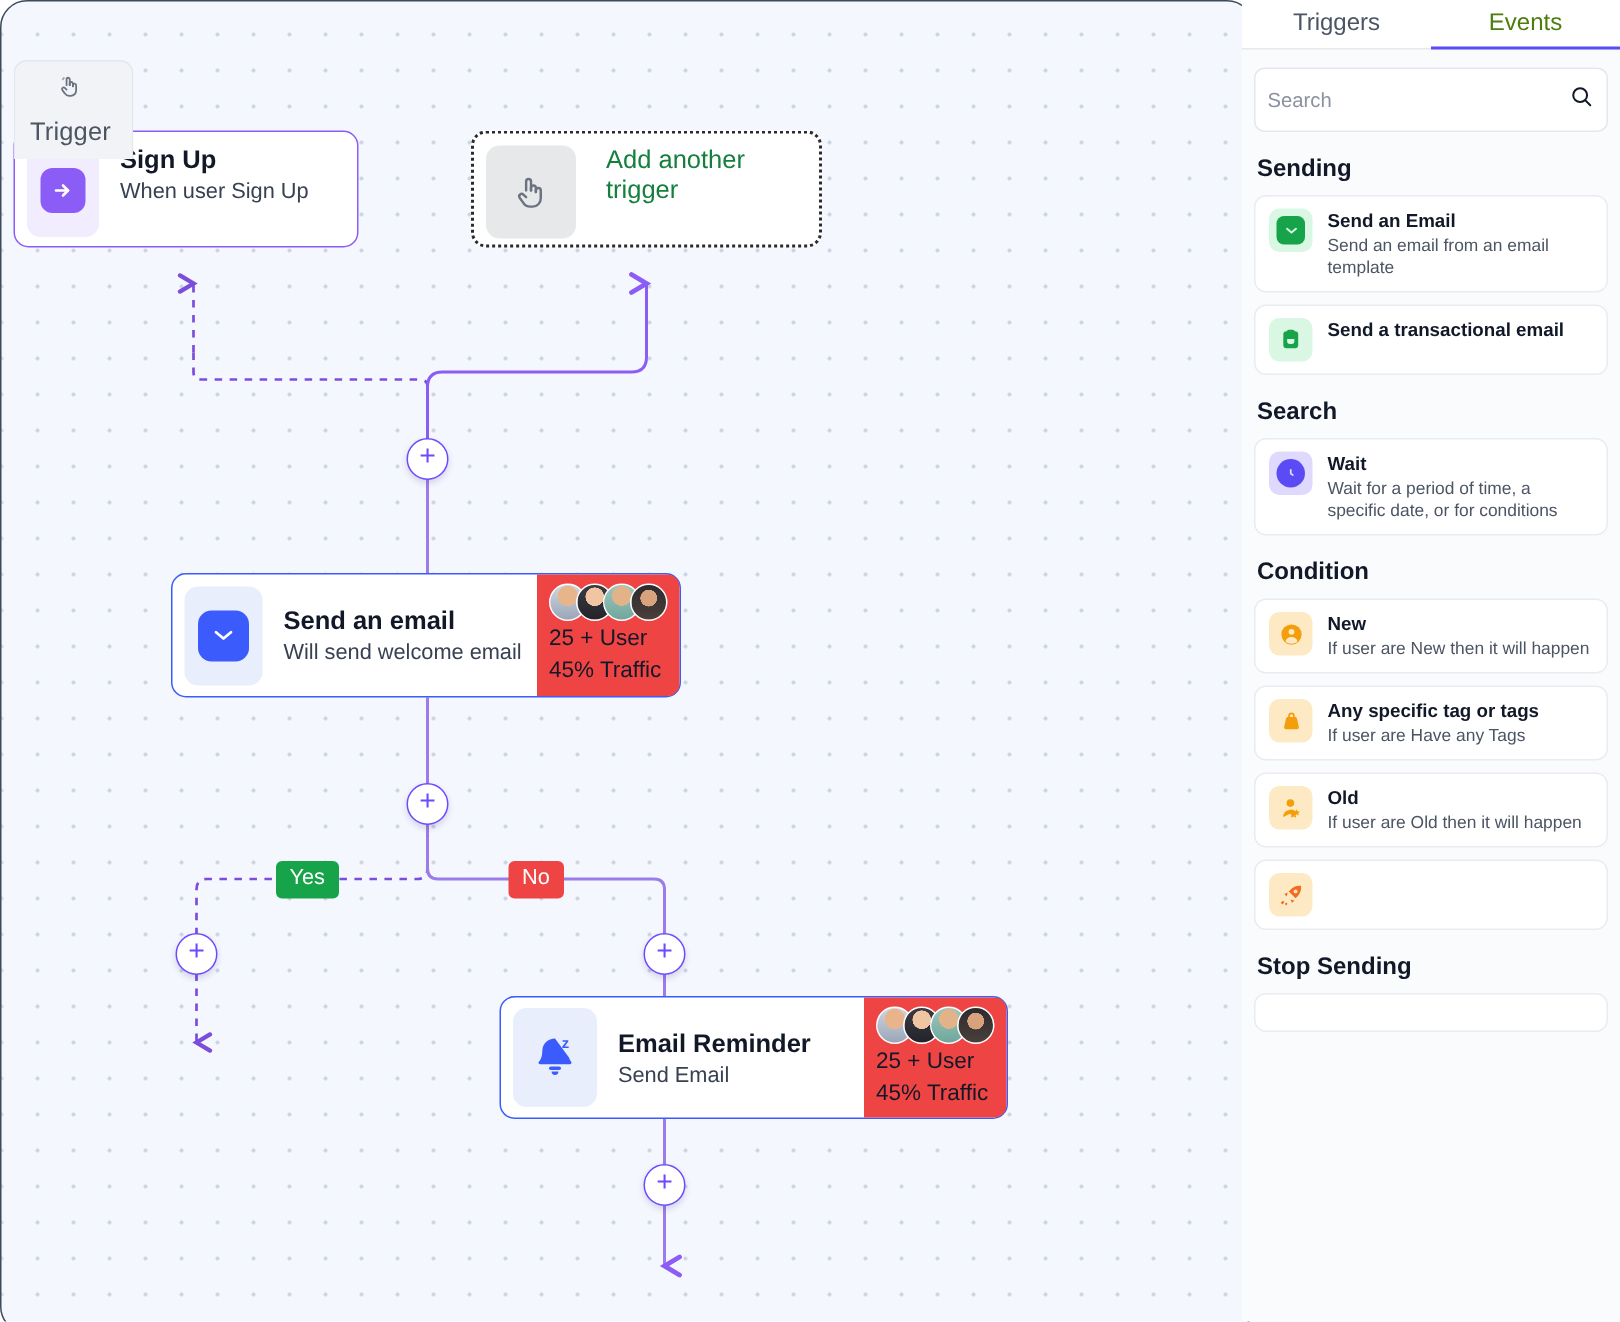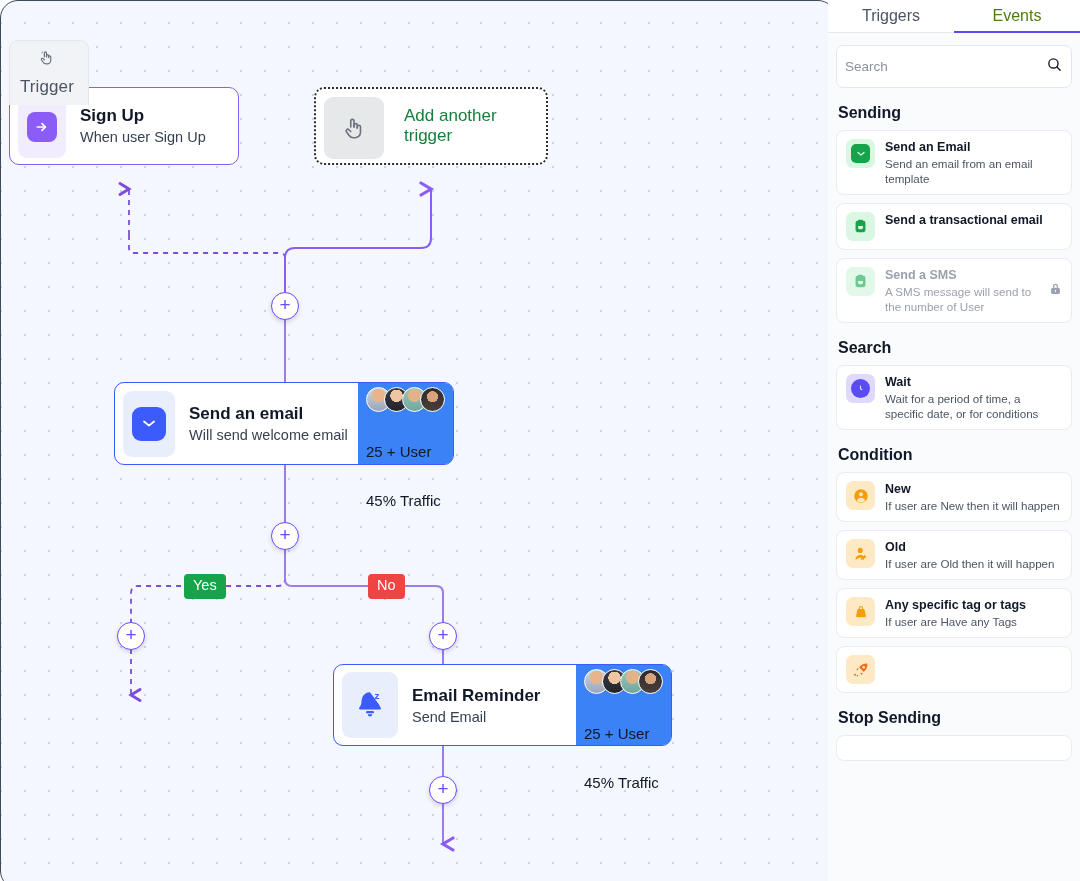--- a/index.html
+++ b/index.html
@@ -45,21 +45,21 @@
   }
   .trigger-chip .lbl{ font-size:17px; color:#4b5563; letter-spacing:.1px;}
 
   
   .node{ position:absolute; background:#ffffff; display:flex; align-items:stretch; z-index:5;}
   .node .ico{
     display:flex; align-items:center; justify-content:center;
     flex:0 0 auto;
     border-radius:10px;
   }
-  .node .txt{ display:flex; flex-direction:column; justify-content:center; }
+  .node .txt{ display:flex; flex-direction:column; }
   .node .t1{ font-weight:bold; color:#111827; }
   .node .t2{ color:#374151; }
 
   
   #node-signup{
     left:8px; top:86px; width:230px; height:78px;
     border:1.6px solid #8b5cf6; border-radius:10px;
     padding:8px; gap:14px;
   }
   #node-signup .ico{ width:48px; height:62px; background:#f1ecfe; border-radius:9px;}
@@ -92,26 +92,26 @@
     left:332px; top:663px; width:339px; height:82px;
     border:1.6px solid #3b5bfd; border-radius:10px;
   }
   #node-reminder .left{ display:flex; align-items:center; gap:14px; padding:7px 0 7px 8px; flex:1;}
   #node-reminder .ico{ width:56px; height:66px; background:#e9eefd; border-radius:9px;}
   #node-reminder .t1{ font-size:17px; line-height:23px;}
   #node-reminder .t2{ font-size:14.5px; line-height:20px;}
 
   
   .stats{
-    background:#3b82f6;
+    background:#ef4444;
     border-radius:0 8px 8px 0;
     padding:4px 8px 5px 8px;
     display:flex; flex-direction:column; align-items:flex-start;
+    justify-content:center;
     flex:0 0 auto;
-    gap:28px;
   }
   .stats .avatars{ display:flex; margin-bottom:1px; }
   .stats .avatars .av{
     width:25px; height:25px; border-radius:50%;
     border:1.5px solid #fff; margin-left:-7px;
     background-size:cover;
   }
   .stats .avatars .av:first-child{ margin-left:0; }
   .stats .s1,.stats .s2{ font-size:15px; color:#111827; line-height:21px;}
 
@@ -127,21 +127,21 @@
   .plus span{ position:relative; top:-1.5px; }
 
   
   .badge{
     position:absolute; z-index:7;
     font-size:14.5px; color:#fff;
     padding:2px 9px 5px; border-radius:4px;
     line-height:18px;
   }
   #badge-yes{ background:#16a34a; left:183px; top:573px; }
-  #badge-no { background:#ef4444; left:367px; top:573px; }
+  #badge-no { background:#ef4444; left:338px; top:573px; }
 
   
   .sidebar{
     flex:0 0 252px; width:252px; height:881px;
     background:#fafbfd;
     display:flex; flex-direction:column;
     position:relative;
   }
   .tabs{
     display:flex; height:33px; align-items:flex-end;
@@ -386,41 +386,20 @@
             <rect x="5" y="4" width="14" height="16" rx="3"></rect>
             <rect x="8.4" y="2.6" width="7.2" height="4" rx="1.6" fill="#17a34a"></rect>
             <path d="M8.6 11.4h6.8v1.9a2.6 2.6 0 0 1-2.6 2.6h-1.6a2.6 2.6 0 0 1-2.6-2.6z" fill="#d9f7e3"></path>
           </svg>
         </div>
         <div class="cbody">
           <div class="ctitle">Send a transactional email</div>
         </div>
       </div>
 
-      <div class="card locked">
-        <div class="cico g-bg" style="opacity:.75">
-          <svg width="17" height="17" viewBox="0 0 24 24" fill="#3cb86b">
-            <rect x="5" y="4" width="14" height="16" rx="3"></rect>
-            <rect x="8.4" y="2.6" width="7.2" height="4" rx="1.6" fill="#3cb86b"></rect>
-            <path d="M8.6 11.4h6.8v1.9a2.6 2.6 0 0 1-2.6 2.6h-1.6a2.6 2.6 0 0 1-2.6-2.6z" fill="#e3f9ea"></path>
-          </svg>
-        </div>
-        <div class="cbody" style="padding-right:20px;">
-          <div class="ctitle">Send a SMS</div>
-          <div class="cdesc">A SMS message will send to the number of User</div>
-        </div>
-        <span class="lock">
-          <svg width="15" height="15" viewBox="0 0 24 24" fill="#9aa1ad">
-            <rect x="5" y="10" width="14" height="10" rx="2.6"></rect>
-            <path d="M8 10V7.6a4 4 0 0 1 8 0V10h-2V7.6a2 2 0 0 0-4 0V10z"></path>
-            <circle cx="12" cy="14.2" r="1.2" fill="#eef0f3"></circle>
-            <rect x="11.2" y="14" width="1.6" height="3.3" rx=".8" fill="#eef0f3"></rect>
-          </svg>
-        </span>
-      </div>
 
       <div class="sec-title">Search</div>
 
       <div class="card">
         <div class="cico p-bg">
           <span style="width:19px;height:19px;border-radius:50%;background:#5b4bf5;display:flex;align-items:center;justify-content:center;">
             <svg width="11" height="11" viewBox="0 0 24 24" fill="none" stroke="#ded9fd" stroke-width="2.6" stroke-linecap="round" stroke-linejoin="round">
                 <path d="M12 7v5.5l3 2"></path>
               </svg>
           </span>
@@ -442,42 +421,42 @@
           </svg>
         </div>
         <div class="cbody">
           <div class="ctitle">New</div>
           <div class="cdesc">If user are New then it will happen</div>
         </div>
       </div>
 
       <div class="card">
         <div class="cico o-bg">
+          <svg width="16" height="16" viewBox="0 0 24 24" fill="#f59e0b">
+            <path d="M8.4 7.6h7.2c.9 0 1.7.6 1.9 1.5l1.8 8.2a2 2 0 0 1-2 2.4H6.7a2 2 0 0 1-2-2.4l1.8-8.2c.2-.9 1-1.5 1.9-1.5z"></path>
+            <path d="M9.6 8V6.2a2.4 2.4 0 0 1 4.8 0V8" fill="none" stroke="#f59e0b" stroke-width="1.7"></path>
+          </svg>
+        </div>
+        <div class="cbody">
+          <div class="ctitle">Any specific tag or tags</div>
+          <div class="cdesc">If user are Have any Tags</div>
+        </div>
+      </div>
+
+      <div class="card">
+        <div class="cico o-bg">
           <svg width="18" height="18" viewBox="0 0 24 24" fill="#f59e0b">
             <circle cx="11" cy="7.2" r="3.4"></circle>
             <path d="M4.6 19.6a6.6 6.6 0 0 1 12.4-3.1l-1.4 1.2.5 2.6-2.3-1.2-2.3 1.2.5-2.6-1.2-1z"></path>
             <path d="M16.5 12.6l.9 1.9 2.1.3-1.5 1.4.4 2-1.9-1-1.9 1 .4-2-1.5-1.4 2.1-.3z"></path>
           </svg>
         </div>
         <div class="cbody">
           <div class="ctitle">Old</div>
           <div class="cdesc">If user are Old then it will happen</div>
-        </div>
-      </div>
-
-      <div class="card">
-        <div class="cico o-bg">
-          <svg width="16" height="16" viewBox="0 0 24 24" fill="#f59e0b">
-            <path d="M8.4 7.6h7.2c.9 0 1.7.6 1.9 1.5l1.8 8.2a2 2 0 0 1-2 2.4H6.7a2 2 0 0 1-2-2.4l1.8-8.2c.2-.9 1-1.5 1.9-1.5z"></path>
-            <path d="M9.6 8V6.2a2.4 2.4 0 0 1 4.8 0V8" fill="none" stroke="#f59e0b" stroke-width="1.7"></path>
-          </svg>
-        </div>
-        <div class="cbody">
-          <div class="ctitle">Any specific tag or tags</div>
-          <div class="cdesc">If user are Have any Tags</div>
         </div>
       </div>
 
       <div class="card">
         <div class="cico o-bg">
           <svg width="18" height="18" viewBox="0 0 24 24" fill="#f26d21">
             <path d="M20.5 3.5c-3.6-.5-7 .9-9.4 3.3l-1.6 1.6 6.1 6.1 1.6-1.6c2.4-2.4 3.8-5.8 3.3-9.4z"></path>
             <circle cx="15.6" cy="8.4" r="1.7" fill="#fdeac4"></circle>
             <path d="M8.6 9.4l-3 1.2 2.2 2.2zM11.2 15.6l1.2 3 2.2-2.2z"></path>
             <path d="M4 20c1.2-1.2 1.8-2.2 1.2-2.8-.6-.6-1.6 0-2.8 1.2M7.3 20.8c.8-.8 1.3-1.6.8-2.1-.5-.5-1.3 0-2.1.8"></path>

